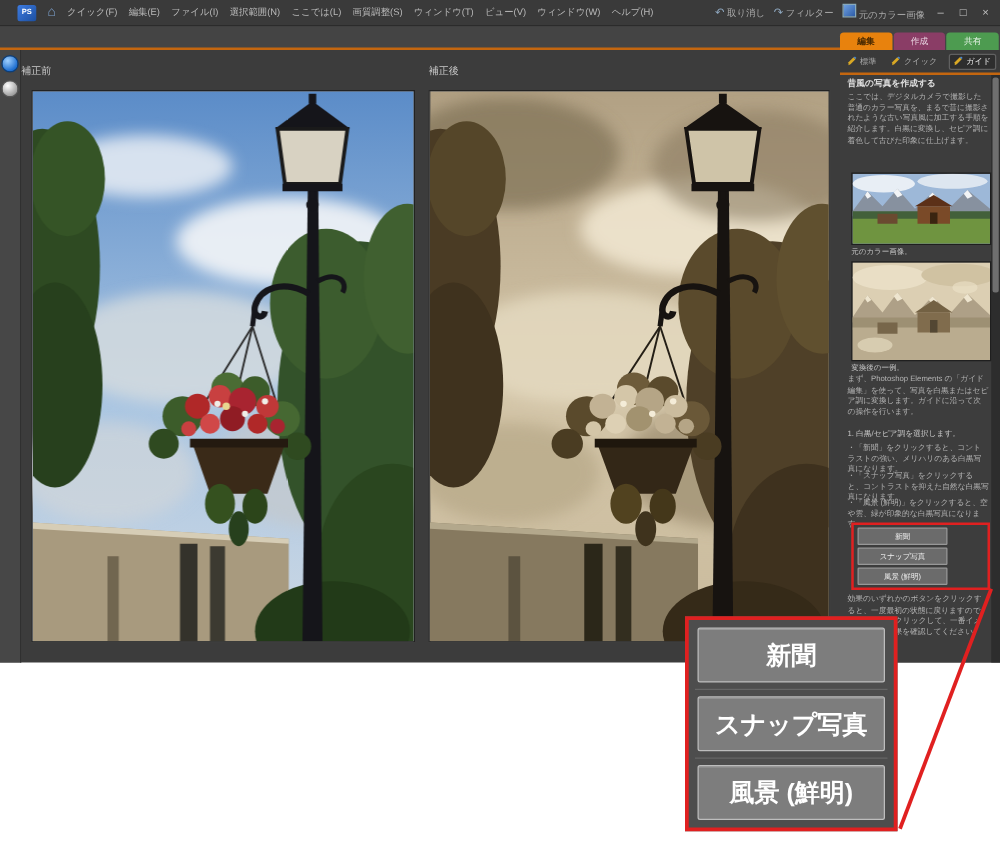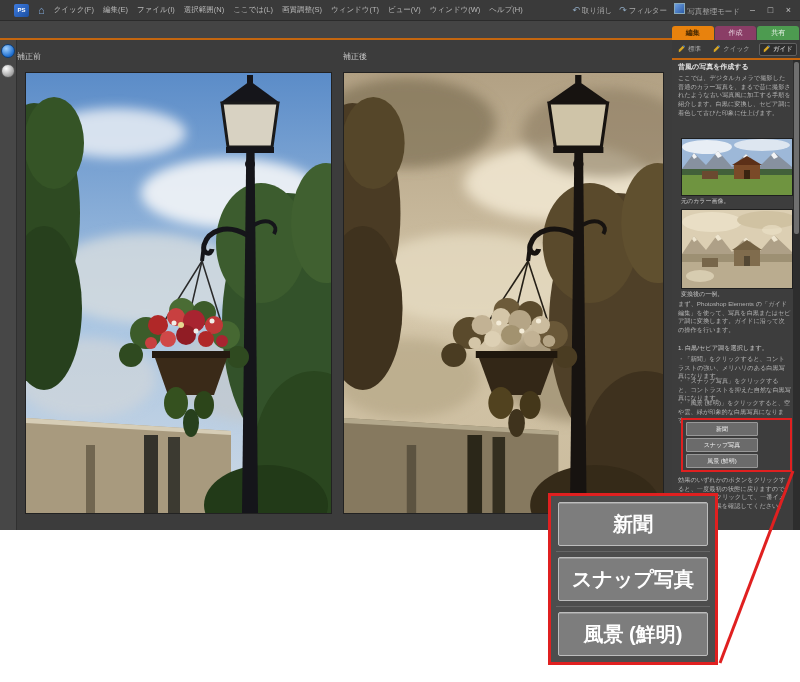--- a/index.html
+++ b/index.html
@@ -78,21 +78,21 @@
     <span class="menu-item">選択範囲(N)</span>
     <span class="menu-item">ここでは(L)</span>
     <span class="menu-item">画質調整(S)</span>
     <span class="menu-item">ウィンドウ(T)</span>
     <span class="menu-item">ビュー(V)</span>
     <span class="menu-item">ウィンドウ(W)</span>
     <span class="menu-item">ヘルプ(H)</span>
     <div id="menubar-right">
       <span class="undo-redo"><span class="arrow">↶</span> <span>取り消し</span></span>
       <span class="undo-redo"><span class="arrow">↷</span> <span>フィルター</span></span>
-      <span class="undo-redo"><span class="org-icon"></span> <span>写真整理モード</span></span>
+      <span class="undo-redo"><span class="org-icon"></span> <span>元のカラー画像</span></span>
       <span class="win-btn">–</span>
       <span class="win-btn">□</span>
       <span class="win-btn">×</span>
     </div>
   </div>
 
   <div id="row2" class="abs"></div>
   <div id="orange-line-left" class="abs"></div>
 
   <div id="mode-tabs" class="abs">

